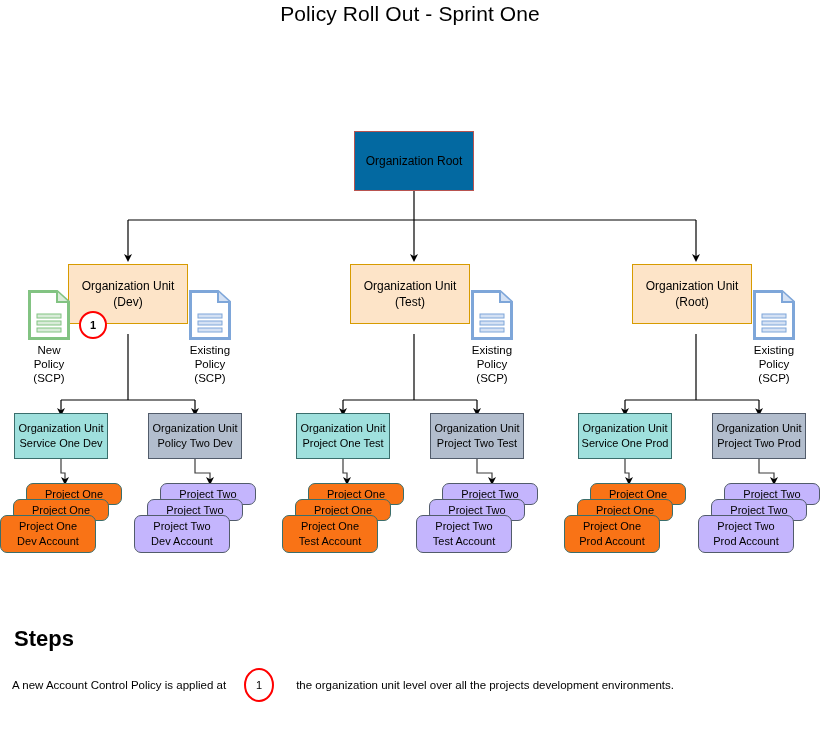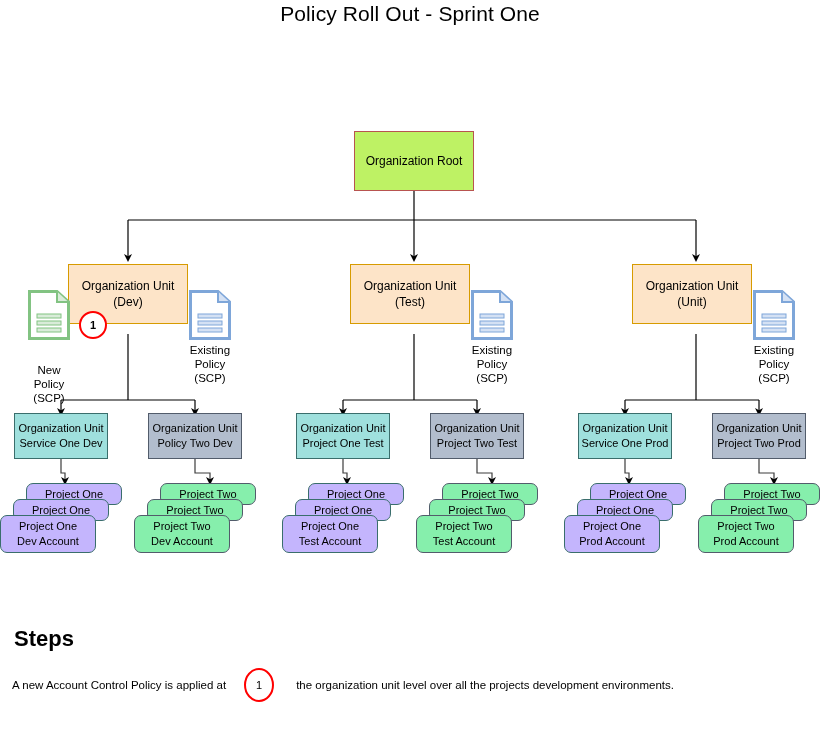--- a/index.html
+++ b/index.html
@@ -18,21 +18,21 @@
     font-size:21px;color:#000;letter-spacing:.1px;
   }
 
   
   .node{
     border:1px solid #000;display:flex;flex-direction:column;
     align-items:center;justify-content:center;text-align:center;
     font-size:11.5px;line-height:15px;
   }
   .node-root{
-    background:#bef264;border:1px solid #b85450;
+    background:#0369a1;border:1px solid #b85450;
     font-size:12px;
   }
   .node-ou{
     background:#fde4c8;border:1px solid #d79b00;
     font-size:12px;line-height:16px;
   }
   .node-proj-teal{
     background:#9fe0dd;border:1px solid #3a6e6c;
     font-size:11px;line-height:15px;
   }
@@ -62,22 +62,22 @@
   }
 
   
   .stack{position:absolute;}
   .card{
     position:absolute;border-radius:7px;
     display:flex;flex-direction:column;align-items:center;
     justify-content:center;text-align:center;
     font-size:11px;line-height:15px;
   }
-  .card-teal{background:#c4b5fd;border:1px solid #3a6e6c;}
-  .card-gray{background:#86efac;border:1px solid #525c6b;}
+  .card-teal{background:#f97316;border:1px solid #3a6e6c;}
+  .card-gray{background:#c4b5fd;border:1px solid #525c6b;}
 
   
   svg.wires{position:absolute;top:0;left:0;width:820px;height:740px;pointer-events:none;}
 
   
   .steps-head{
     font-size:22px;font-weight:bold;color:#000;
   }
   .steps-text{font-size:11.5px;color:#000;line-height:16px;}
 </style>
@@ -137,33 +137,33 @@
   <div class="abs node node-ou" style="left:68px;top:264px;width:120px;height:60px;">
     <div>Organization Unit</div>
     <div>(Dev)</div>
   </div>
   <div class="abs node node-ou" style="left:350px;top:264px;width:120px;height:60px;">
     <div>Organization Unit</div>
     <div>(Test)</div>
   </div>
   <div class="abs node node-ou" style="left:632px;top:264px;width:120px;height:60px;">
     <div>Organization Unit</div>
-    <div>(Unit)</div>
+    <div>(Root)</div>
   </div>
 
   <div class="abs" style="left:28px;top:290px;">
     <svg class="docicon" viewBox="0 0 42 50">
       <path d="M1.5,1.5 H29 L40.5,12 V48.5 H1.5 Z" fill="#ffffff" stroke="#82c382" stroke-width="3"></path>
       <path d="M29,1.5 L29,12 L40.5,12" fill="#d9ecd9" stroke="#82c382" stroke-width="2"></path>
       <rect x="9" y="24" width="24" height="4" fill="#d9ecd9" stroke="#82c382" stroke-width="1"></rect>
       <rect x="9" y="31" width="24" height="4" fill="#d9ecd9" stroke="#82c382" stroke-width="1"></rect>
       <rect x="9" y="38" width="24" height="4" fill="#d9ecd9" stroke="#82c382" stroke-width="1"></rect>
     </svg>
   </div>
-  <div class="abs doclabel" style="left:9px;top:363px;width:80px;">
+  <div class="abs doclabel" style="left:9px;top:343px;width:80px;">
     <div>New</div>
     <div>Policy</div>
     <div>(SCP)</div>
   </div>
 
   <div class="abs" style="left:189px;top:290px;">
     <svg class="docicon" viewBox="0 0 42 50">
       <path d="M1.5,1.5 H29 L40.5,12 V48.5 H1.5 Z" fill="#ffffff" stroke="#7ea6d9" stroke-width="3"></path>
       <path d="M29,1.5 L29,12 L40.5,12" fill="#d4e1f4" stroke="#7ea6d9" stroke-width="2"></path>
       <rect x="9" y="24" width="24" height="4" fill="#d4e1f4" stroke="#7ea6d9" stroke-width="1"></rect>

